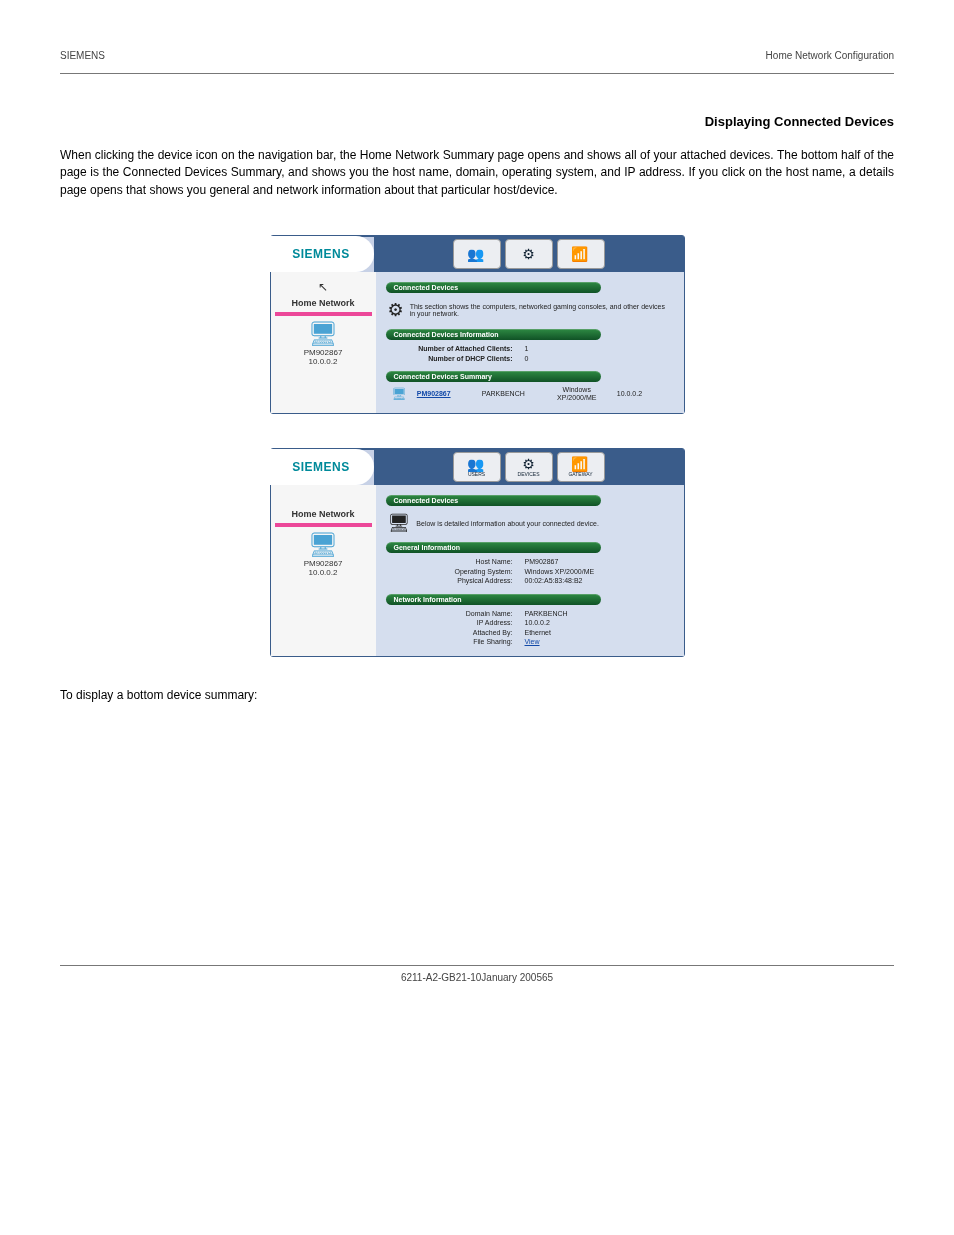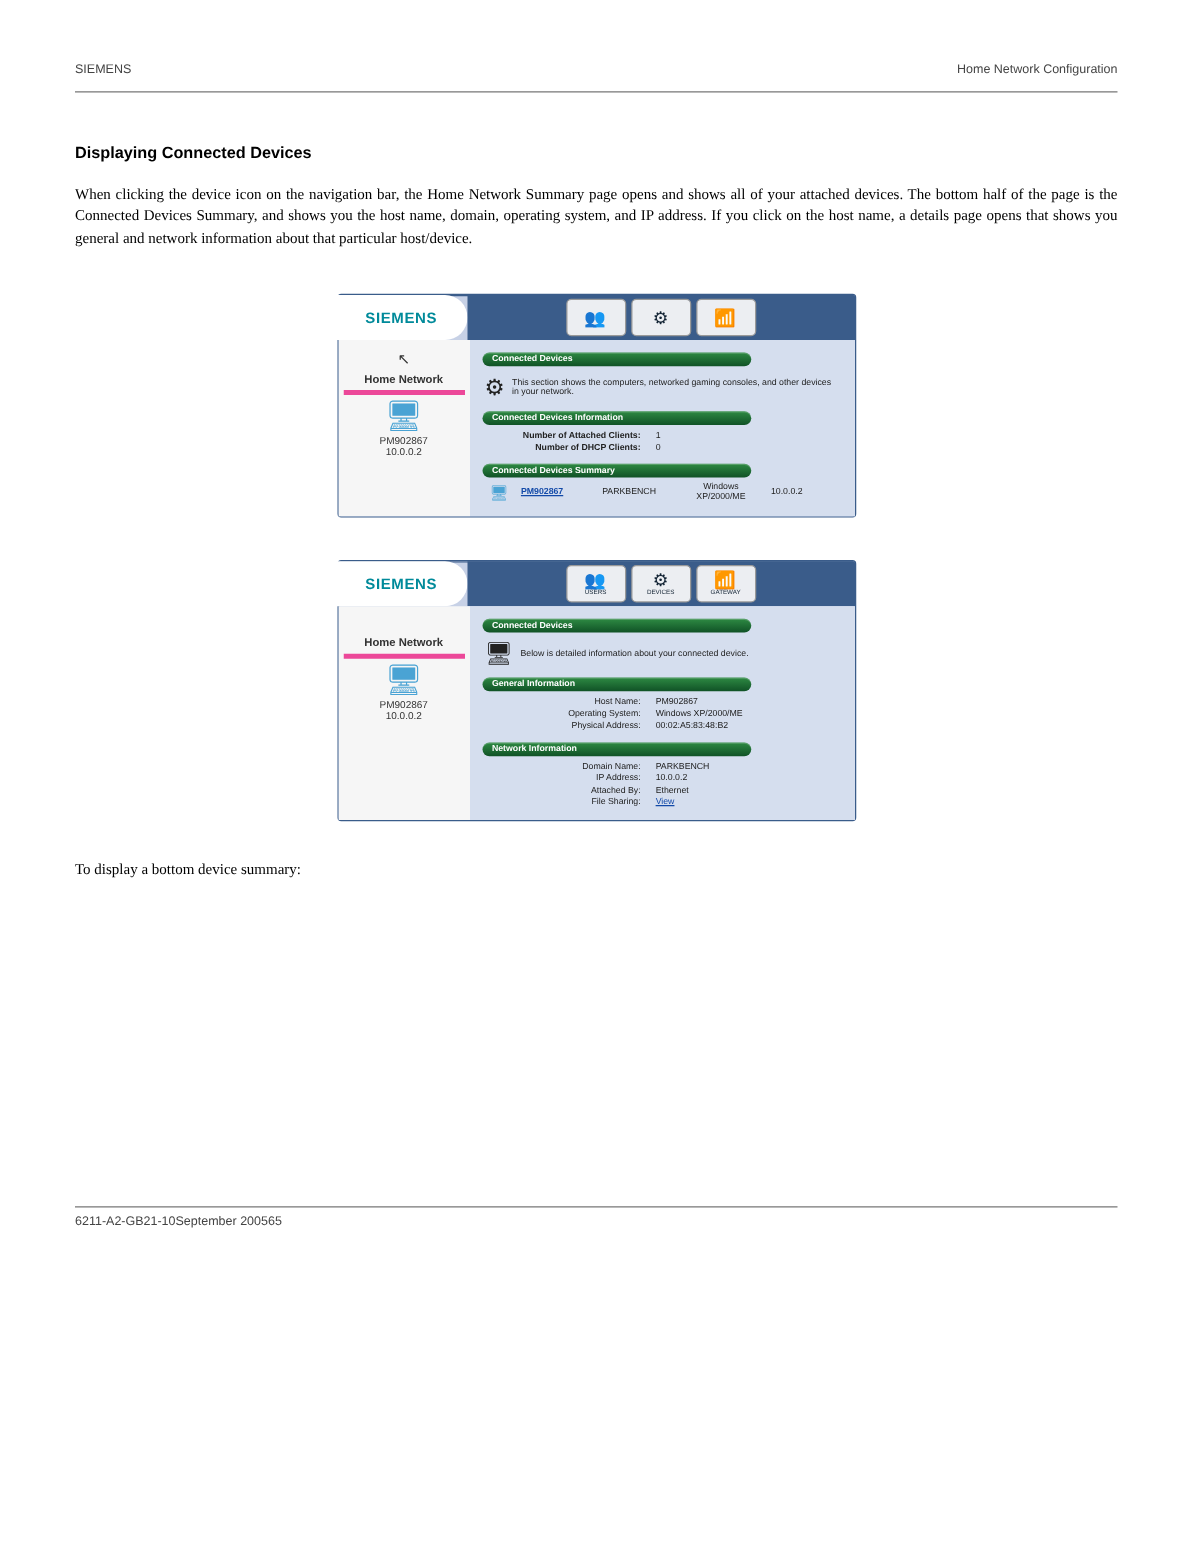--- a/index.html
+++ b/index.html
@@ -7,22 +7,22 @@
     font-family: Arial, Helvetica, sans-serif;
     background: #fff;
     width: 954px;
     margin: 0 auto;
     padding: 40px 60px;
     font-size: 12px;
     color: #000;
   }
   .rule { border-top: 1px solid #777; margin: 12px 0 30px 0; }
   .header-row { display: flex; justify-content: space-between; font-size: 10px; color: #444; margin-top: 10px; }
-  .page-title { font-size: 13px; font-weight: bold; margin-top: 40px; }
-  .body-text { font-size: 12px; line-height: 1.45; margin-top: 18px; text-align: justify; font-family: Liberation Serif, serif; }
+  .page-title { font-size: 13px; font-weight: bold; margin-top: 40px; text-align: right; }
+  .body-text { font-size: 12px; line-height: 1.45; margin-top: 18px; text-align: justify; }
   .screenshots-wrap { display: flex; flex-direction: column; align-items: center; gap: 34px; margin: 36px 0 30px 0; }
 
   .panel {
     width: 415px;
     border: 1px solid #3a5c8a;
     background: #c7d1e6;
     border-radius: 3px;
     display: flex;
     flex-direction: column;
     box-shadow: 0 0 0 1px #3a5c8a inset;
@@ -73,21 +73,21 @@
   .kv .v { padding-left: 10px; }
   .kv .link { color: #1249a8; text-decoration: underline; }
   .summary-row { display: flex; align-items: center; gap: 10px; padding: 2px 0 6px 6px; }
   .summary-row .mon-s { font-size: 12px; color:#4aa3d4; }
   .summary-row .devname { color:#1249a8; text-decoration: underline; font-weight: bold; }
   .summary-row .col { width: 55px; }
   .summary-row .colw { width: 60px; text-align: center; line-height:1.1; }
 
   .below-text { margin-top: 16px; }
   .footer-rule { border-top: 1px solid #777; margin-top: 260px; }
-  .footer-row { display: flex; justify-content: flex-start; font-size: 10px; color: #444; margin-top: 6px; }
+  .footer-row { display: flex; justify-content: center; font-size: 10px; color: #444; margin-top: 6px; }
 </style>
 </head>
 <body>
 
 <div class="header-row">
   <span>SIEMENS</span>
   <span>Home Network Configuration</span>
 </div>
 <div class="rule"></div>
 
@@ -222,15 +222,15 @@
     </div>
   </div>
 
 </div>
 
 <p class="body-text below-text">To display a bottom device summary:</p>
 
 <div class="footer-rule"></div>
 <div class="footer-row">
   <span>6211-A2-GB21-10</span>
-  <span>September 2005</span>
+  <span>January 2005</span>
   <span>65</span>
 </div>
 
 </body></html>

